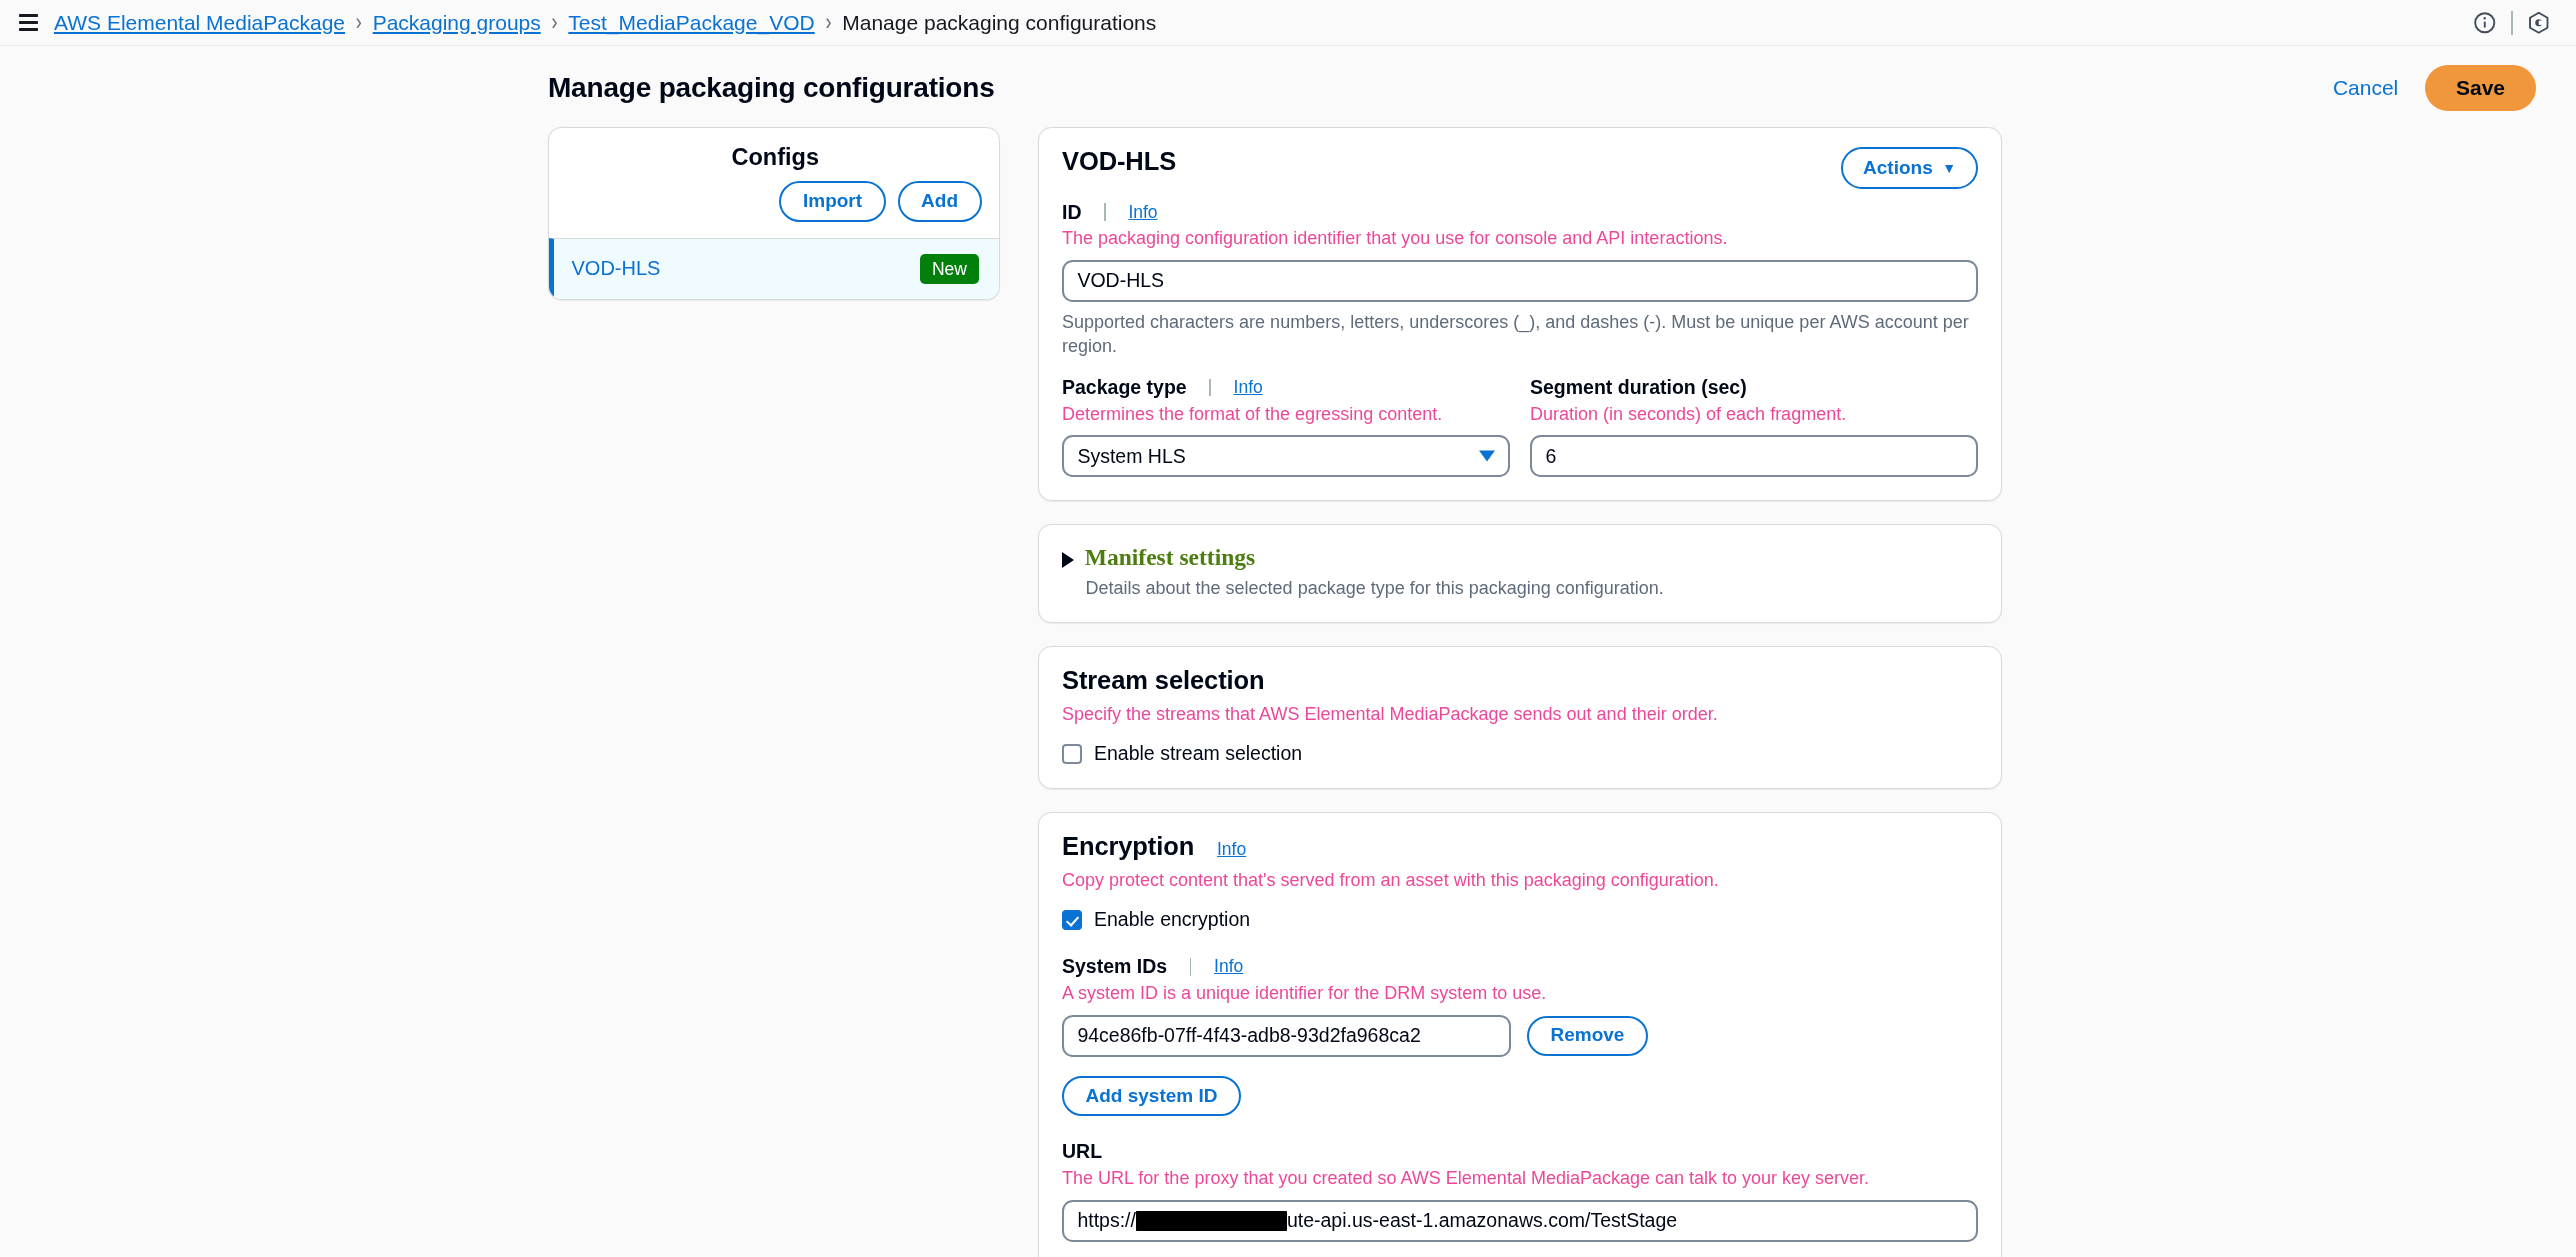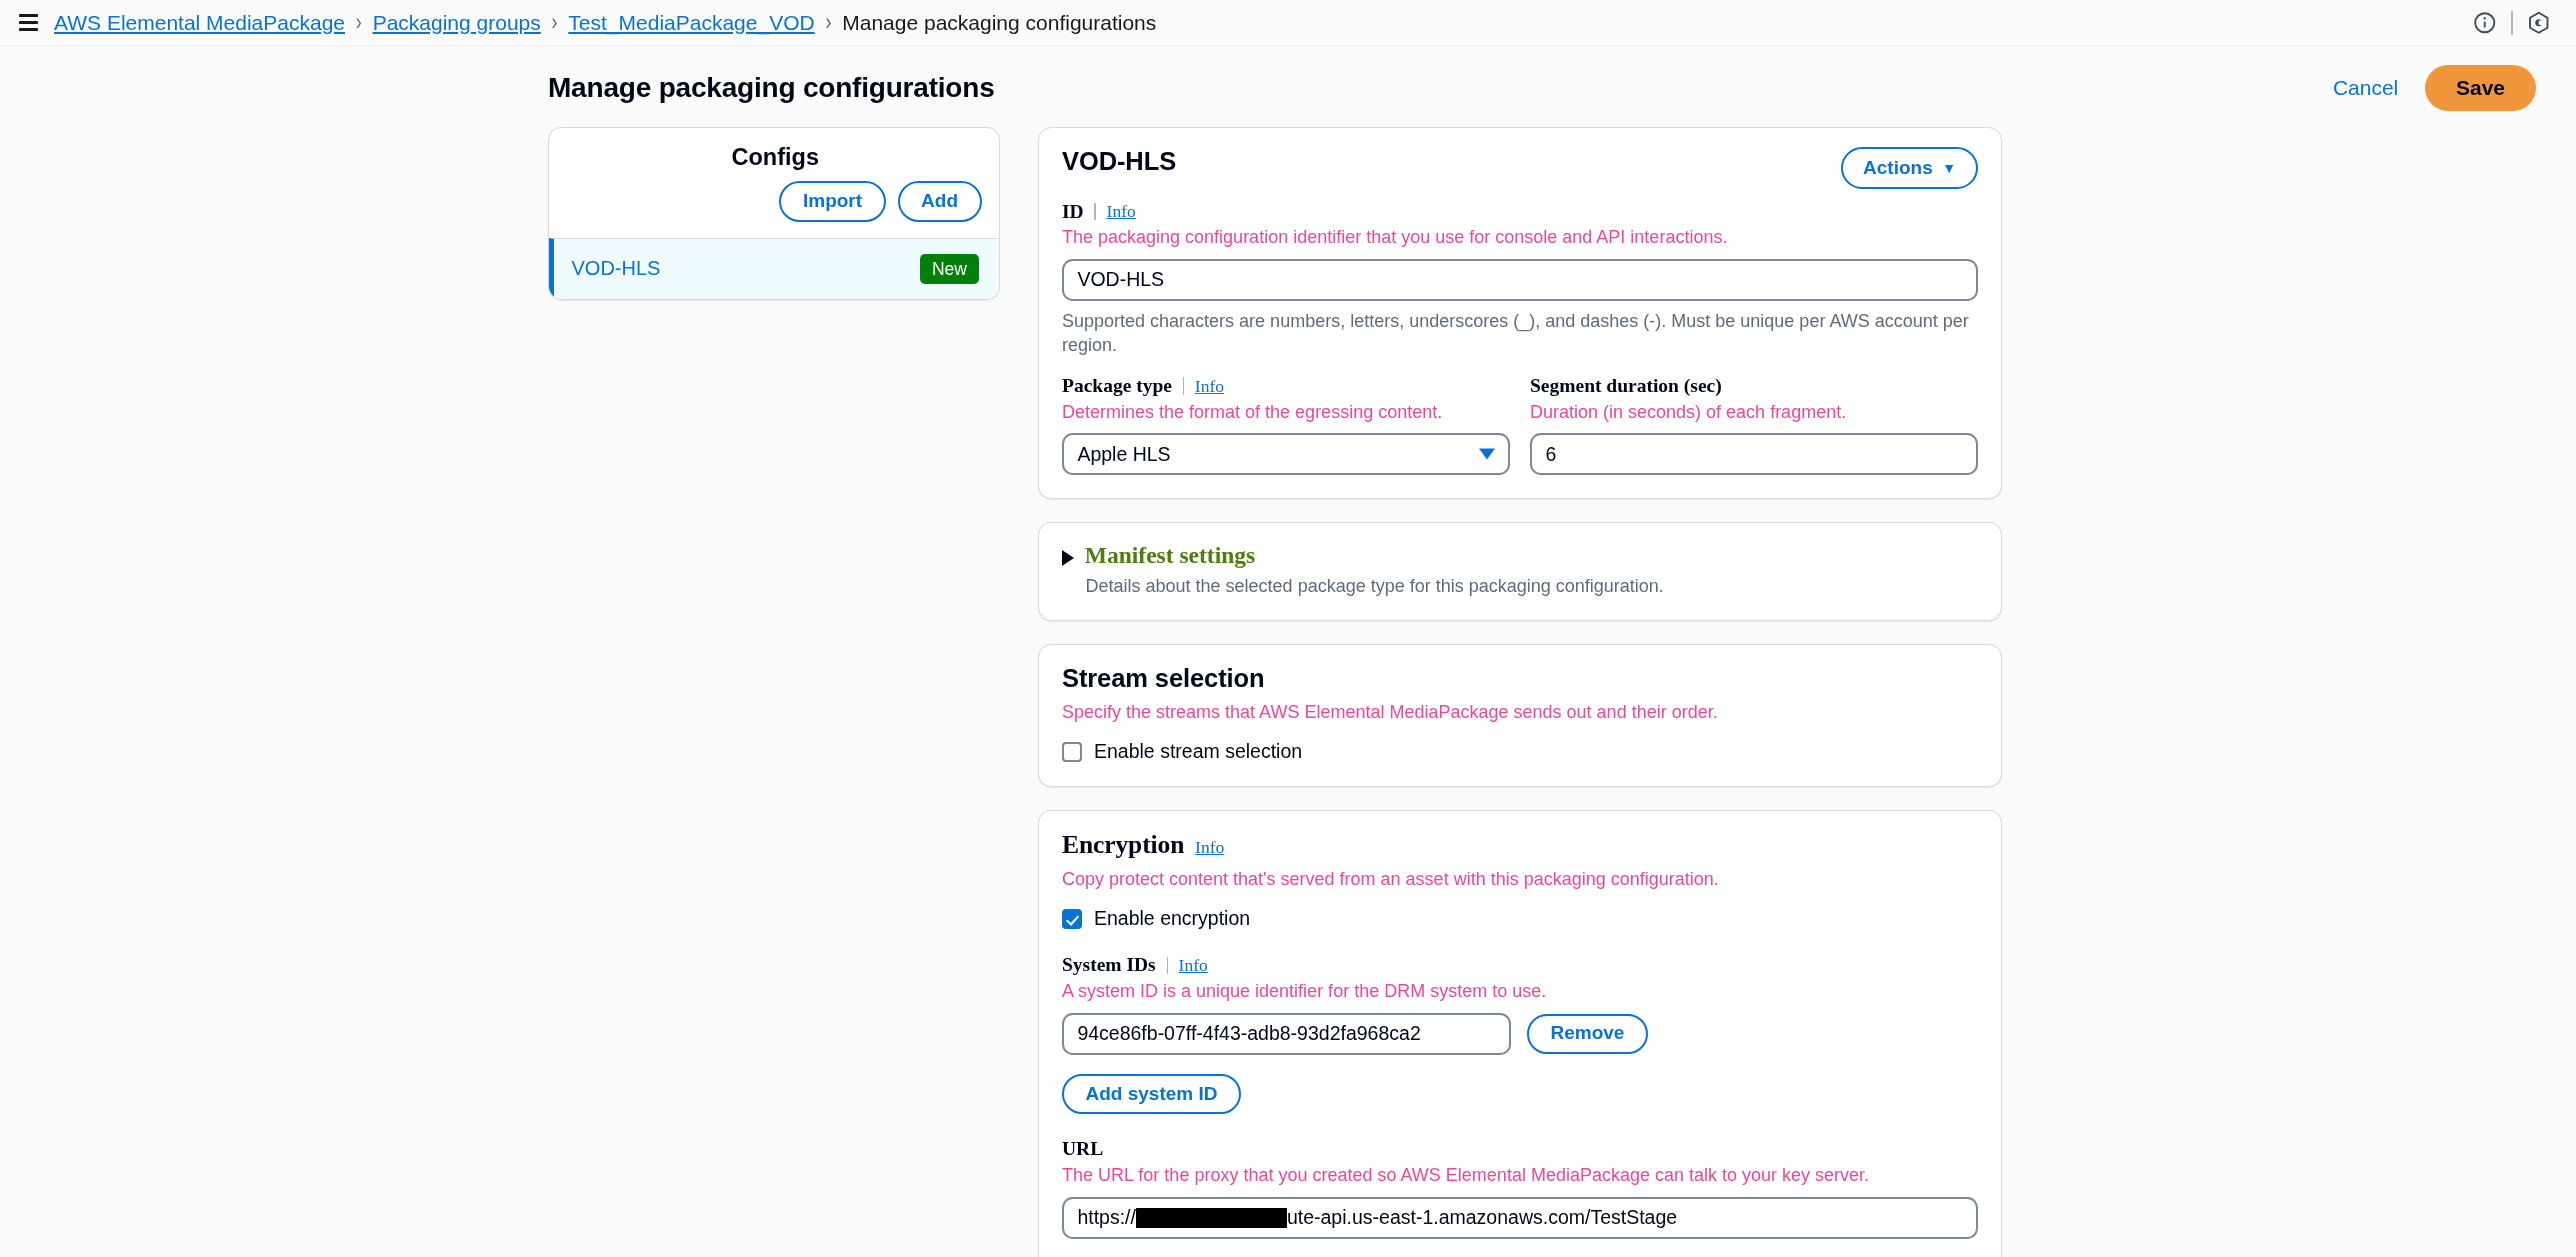--- a/index.html
+++ b/index.html
@@ -222,23 +222,22 @@
     align-items: center;
     gap: 9.4px;
     white-space: nowrap;
   }
   .caret-small { font-size: 14px; line-height: 1; }
 
   .field { margin-top: 5.4px; }
   .field-label-row {
     display: flex;
     align-items: center;
-    gap: 0;
+    gap: 12px;
     margin-bottom: 2.7px;
-    font-family: Liberation Serif, serif;
   }
   .field-label {
     font-size: 19.5px;
     font-weight: bold;
     color: #000716;
   }
   .info-sep {
     width: 1.3px;
     height: 17.5px;
     background: #aab7b8;
@@ -475,21 +474,21 @@
 
       <div class="two-col">
         <div>
           <div class="field-label-row">
             <span class="field-label">Package type</span>
             <span class="info-sep"></span>
             <span class="info-link">Info</span>
           </div>
           <div class="field-desc">Determines the format of the egressing content.</div>
           <div class="select-wrap">
-            <div class="select">Apple HLS</div>
+            <div class="select">System HLS</div>
             <span class="select-caret"></span>
           </div>
         </div>
 
         <div>
           <div class="field-label-row">
             <span class="field-label">Segment duration (sec)</span>
           </div>
           <div class="field-desc">Duration (in seconds) of each fragment.</div>
           <input class="input" value="6" style="">

